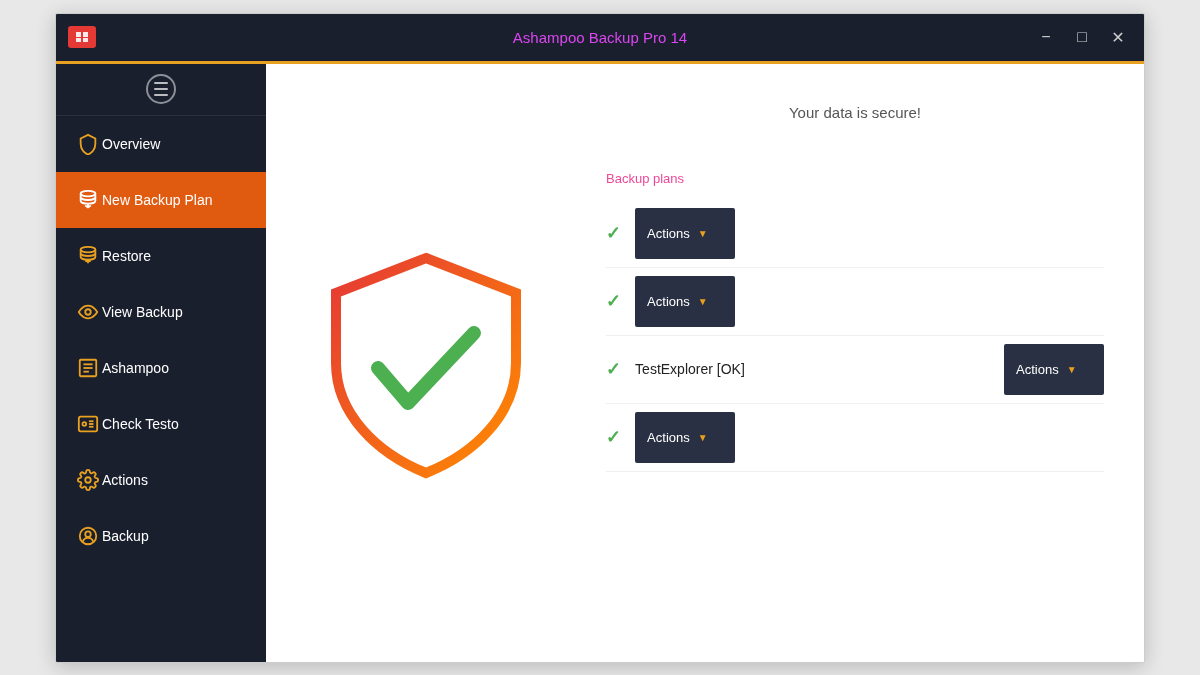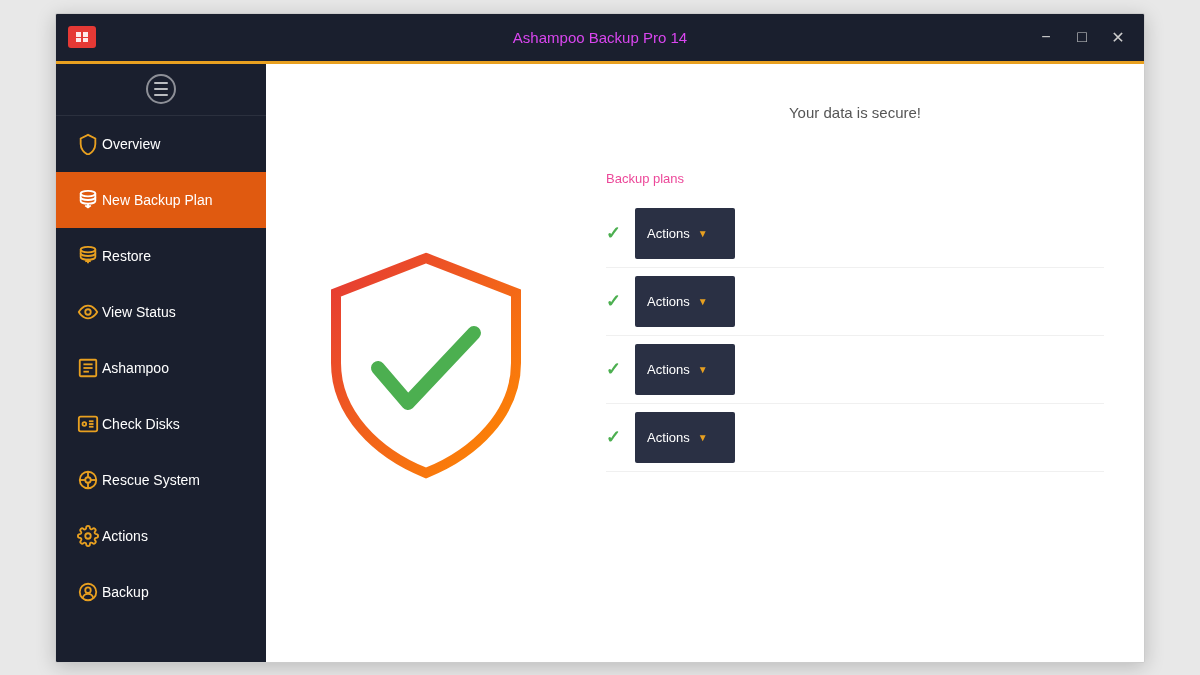--- a/index.html
+++ b/index.html
@@ -301,21 +301,21 @@
         <span>Restore</span>
       </div>
 
       <div class="nav-item">
         <div class="nav-icon icon-eye">
           <svg viewBox="0 0 24 24" fill="none" stroke="currentColor" stroke-width="2">
             <circle cx="12" cy="12" r="3"></circle>
             <path d="M2 12s3.5-7 10-7 10 7 10 7-3.5 7-10 7S2 12 2 12z"></path>
           </svg>
         </div>
-        <span>View Status</span>
+        <span>View Backup</span>
       </div>
 
       <div class="nav-item">
         <div class="nav-icon icon-list">
           <svg viewBox="0 0 24 24" fill="none" stroke="currentColor" stroke-width="2">
             <rect x="3" y="3" width="18" height="18" rx="1"></rect>
             <line x1="7" y1="8" x2="17" y2="8"></line>
             <line x1="7" y1="12" x2="17" y2="12"></line>
             <line x1="7" y1="16" x2="13" y2="16"></line>
           </svg>
@@ -326,36 +326,23 @@
       <div class="nav-item">
         <div class="nav-icon icon-disk">
           <svg viewBox="0 0 24 24" fill="none" stroke="currentColor" stroke-width="2">
             <rect x="2" y="4" width="20" height="16" rx="2"></rect>
             <circle cx="8" cy="12" r="2"></circle>
             <line x1="13" y1="9" x2="18" y2="9"></line>
             <line x1="13" y1="12" x2="18" y2="12"></line>
             <line x1="13" y1="15" x2="18" y2="15"></line>
           </svg>
         </div>
-        <span>Check Disks</span>
-      </div>
-
-      <div class="nav-item">
-        <div class="nav-icon icon-rescue">
-          <svg viewBox="0 0 24 24" fill="none" stroke="currentColor" stroke-width="2">
-            <circle cx="12" cy="12" r="9"></circle>
-            <circle cx="12" cy="12" r="3"></circle>
-            <line x1="12" y1="3" x2="12" y2="9"></line>
-            <line x1="12" y1="15" x2="12" y2="21"></line>
-            <line x1="3" y1="12" x2="9" y2="12"></line>
-            <line x1="15" y1="12" x2="21" y2="12"></line>
-          </svg>
-        </div>
-        <span>Rescue System</span>
-      </div>
+        <span>Check Testo</span>
+      </div>
+
 
       <div class="nav-item">
         <div class="nav-icon icon-gear">
           <svg viewBox="0 0 24 24" fill="none" stroke="currentColor" stroke-width="2">
             <circle cx="12" cy="12" r="3"></circle>
             <path d="M19.4 15a1.65 1.65 0 0 0 .33 1.82l.06.06a2 2 0 0 1-2.83 2.83l-.06-.06a1.65 1.65 0 0 0-1.82-.33 1.65 1.65 0 0 0-1 1.51V21a2 2 0 0 1-4 0v-.09A1.65 1.65 0 0 0 9 19.4a1.65 1.65 0 0 0-1.82.33l-.06.06a2 2 0 0 1-2.83-2.83l.06-.06A1.65 1.65 0 0 0 4.68 15a1.65 1.65 0 0 0-1.51-1H3a2 2 0 0 1 0-4h.09A1.65 1.65 0 0 0 4.6 9a1.65 1.65 0 0 0-.33-1.82l-.06-.06a2 2 0 0 1 2.83-2.83l.06.06A1.65 1.65 0 0 0 9 4.68a1.65 1.65 0 0 0 1-1.51V3a2 2 0 0 1 4 0v.09a1.65 1.65 0 0 0 1 1.51 1.65 1.65 0 0 0 1.82-.33l.06-.06a2 2 0 0 1 2.83 2.83l-.06.06A1.65 1.65 0 0 0 19.4 9a1.65 1.65 0 0 0 1.51 1H21a2 2 0 0 1 0 4h-.09a1.65 1.65 0 0 0-1.51 1z"></path>
           </svg>
         </div>
         <span>Actions</span>
       </div>
@@ -408,20 +395,21 @@
         <div class="plan-row">
           <span class="plan-check">✓</span>
           <button class="actions-btn">
             <span>Actions</span>
             <span class="chevron-down">▼</span>
           </button>
         </div>
 
         <div class="plan-row">
           <span class="plan-check">✓</span>
+          <span class="plan-name">TestExplorer [OK]</span>
           <button class="actions-btn">
             <span>Actions</span>
             <span class="chevron-down">▼</span>
           </button>
         </div>
 
         <div class="plan-row">
           <span class="plan-check">✓</span>
           <button class="actions-btn">
             <span>Actions</span>

